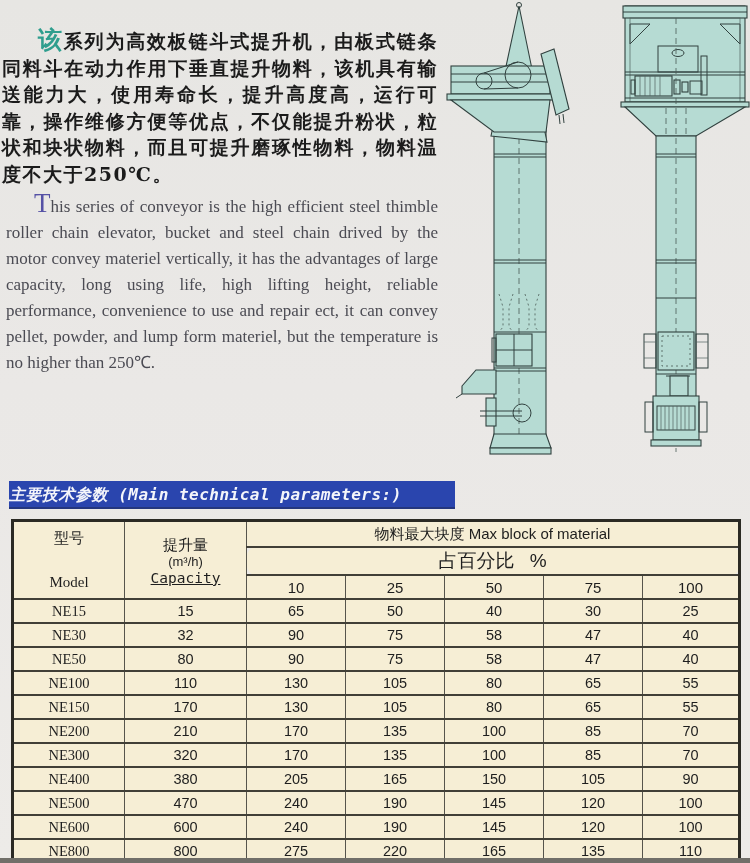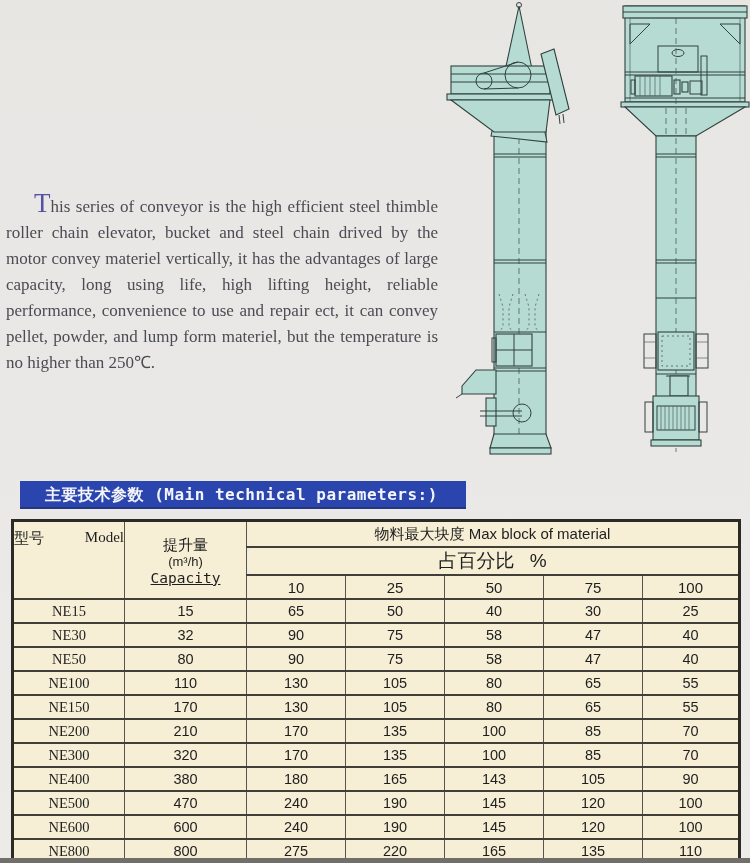--- a/index.html
+++ b/index.html
@@ -25,59 +25,60 @@
   
   .drawL{position:absolute;left:446px;top:2px;}
   .drawR{position:absolute;left:616px;top:2px;}
   .dfill{fill:var(--teal);stroke:var(--stroke);stroke-width:1.1;}
   .dline{fill:none;stroke:var(--stroke);stroke-width:1;}
   .dthin{fill:none;stroke:#51635f;stroke-width:.7;}
   .ddash{fill:none;stroke:#4a5a56;stroke-width:.8;stroke-dasharray:6 4;}
   .ddot{fill:none;stroke:#4a5a56;stroke-width:.8;stroke-dasharray:2 3;}
   
   .section-bar{
-    position:absolute;left:20px;top:481px;width:446px;height:28px;
+    position:absolute;left:9px;top:481px;width:446px;height:28px;
     background:var(--bar-bg);border-bottom:2px solid #24367e;
     color:#f4f5fa;font-family:"DejaVu Sans Mono",monospace;
     font-weight:bold;font-size:16px;line-height:28px;
-    padding-left:25px;box-sizing:border-box;white-space:nowrap;letter-spacing:.5px;
+    box-sizing:border-box;white-space:nowrap;letter-spacing:.5px;font-style:italic;
   }
   
   table.params{
     position:absolute;left:11px;top:519px;width:727px;
     border-collapse:collapse;table-layout:fixed;
     border:3px solid #2b2a24;
     font-family:"Liberation Sans",sans-serif;color:#1e1e1e;
   }
   table.params th,table.params td{
     border:1px solid #56544c;text-align:center;padding:0;
     background:var(--cream);font-weight:normal;overflow:hidden;
   }
   table.params tbody td{border-bottom:2px solid #413f37;height:22px;font-size:14.5px;}
   table.params thead th{border-bottom:2px solid #413f37;}
   td.model-cell{font-family:"Liberation Serif",serif;background:var(--lav);margin-left:31px;}
   th.hspan{height:24px;font-size:15px;background:var(--creamh);}
   th.hpercent{height:19px;font-size:19px;background:var(--creamh);word-spacing:10px;border-radius:9px;}
   th.hnum{height:22px;font-size:15px;background:var(--creamh);}
   th.model-head{background:var(--lav);}
-  .mh-wrap{display:flex;flex-direction:row;justify-content:space-between;height:62px;padding:3px 0;}
+  .mh-wrap{display:flex;flex-direction:column;justify-content:space-between;height:62px;padding:3px 0;}
   .mh-cn{font-size:15px;}
   .mh-en{font-family:"Liberation Serif",serif;font-size:15px;}
   th.cap-head{background:var(--creamh);}
   .cap-cn{font-size:15px;line-height:19px;padding-top:2px;}
   .cap-unit{font-size:13px;line-height:15px;}
   .cap-en{font-size:14.5px;line-height:19px;font-family:"DejaVu Sans Mono",monospace;text-decoration:underline;}
   
   .bottom-strip{position:absolute;left:0;top:858px;width:750px;height:5px;background:#716f69;}
 </style>
 </head>
 <body>
 
 <div class="page">
 
+  <p class="intro-cn"><span class="lead">该</span><span>系列为高效板链斗式提升机，由板式链条同料斗在动力作用下垂直提升物料，该机具有输送能力大，使用寿命长，提升高度高，运行可靠，操作维修方便等优点，不仅能提升粉状，粒状和块状物料，而且可提升磨琢性物料，物料温度不大于250℃。</span></p>
 
   <p class="intro-en"><span class="lead">T</span><span>his series of conveyor is the high efficient steel thimble roller chain elevator, bucket and steel chain drived by the motor convey materiel vertically, it has the advantages of large capacity, long using life, high lifting height, reliable performance, convenience to use and repair ect, it can convey pellet, powder, and lump form materiel, but the temperature is no higher than 250℃.</span></p>
 
   <svg class="drawL" width="144" height="458" viewBox="0 0 144 458">
     <g>
       <rect class="dfill" x="48" y="128" width="52" height="320"></rect>
       <line class="ddash" x1="73" y1="6" x2="73" y2="452"></line>
     </g>
     <g>
       <polygon class="dfill" points="73,4 45,134 101,140"></polygon>
@@ -307,23 +308,23 @@
           <td>320</td>
           <td>170</td>
           <td>135</td>
           <td>100</td>
           <td>85</td>
           <td>70</td>
         </tr>
         <tr>
           <td class="model-cell">NE400</td>
           <td>380</td>
-          <td>180</td>
+          <td>205</td>
           <td>165</td>
-          <td>143</td>
+          <td>150</td>
           <td>105</td>
           <td>90</td>
         </tr>
         <tr>
           <td class="model-cell">NE500</td>
           <td>470</td>
           <td>240</td>
           <td>190</td>
           <td>145</td>
           <td>120</td>

